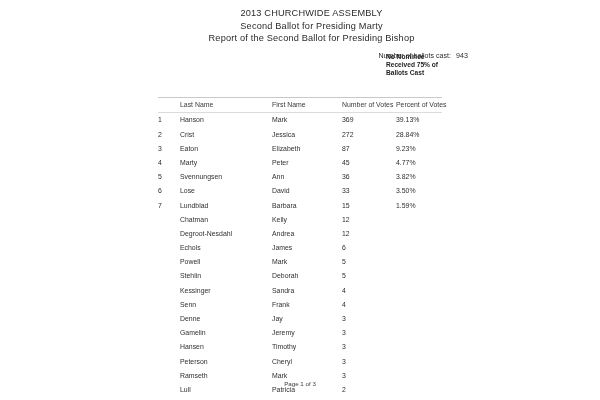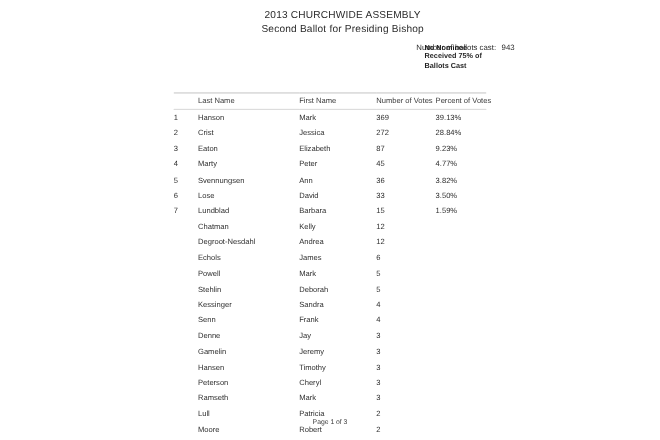--- a/index.html
+++ b/index.html
@@ -128,21 +128,22 @@
     color: #3a3a3a;
   }
 </style>
 </head>
 <body>
 
 <div class="page">
 
   <div class="titles">
     <div class="title-line">2013 CHURCHWIDE ASSEMBLY</div>
-    <div class="title-line">Second Ballot for Presiding Bishop</div>
+    <div class="title-line">Second Ballot for Presiding Marty</div>
+    <div class="title-line">Report of the Second Ballot for Presiding Bishop</div>
   </div>
 
   <div class="stats-zone">
     <div class="stats">
       <div class="stat-row">
         <span class="stat-label">Number of ballots cast:</span><span class="stat-value">943</span>
       </div>
     </div>
 
     <div class="notice">

